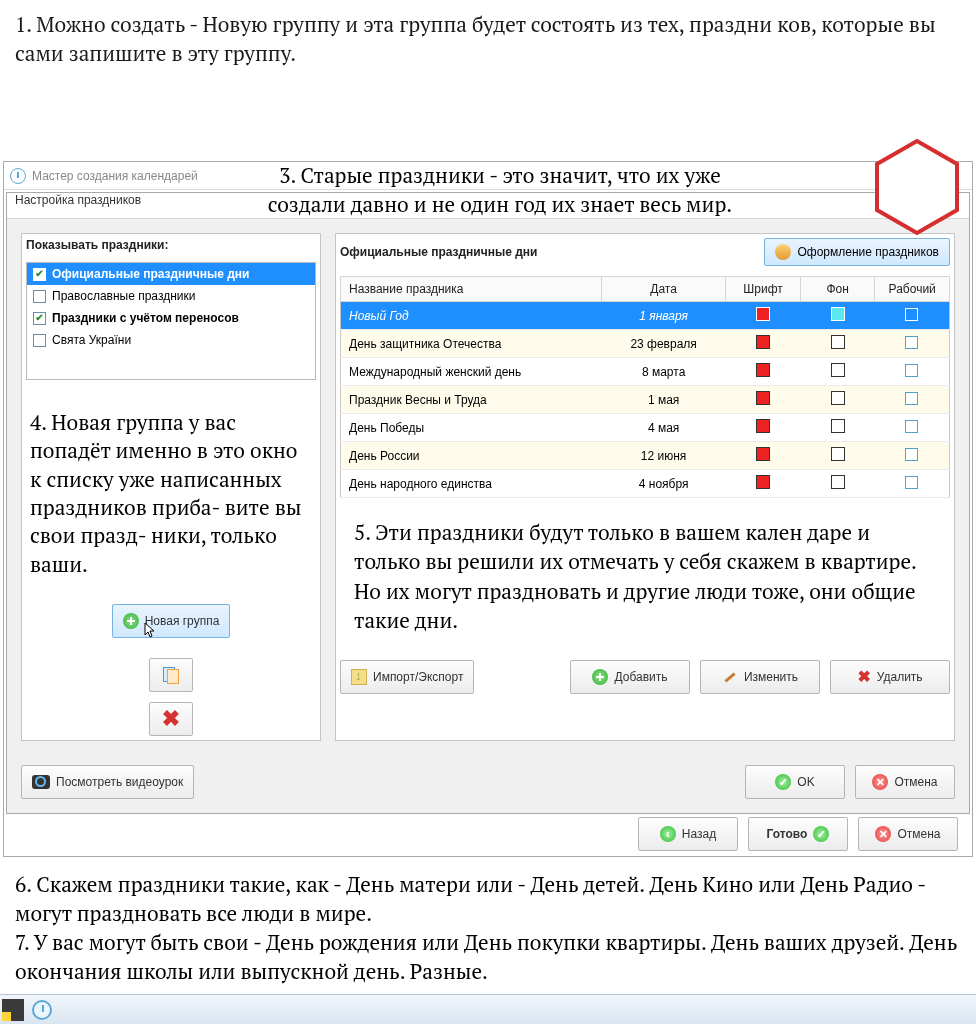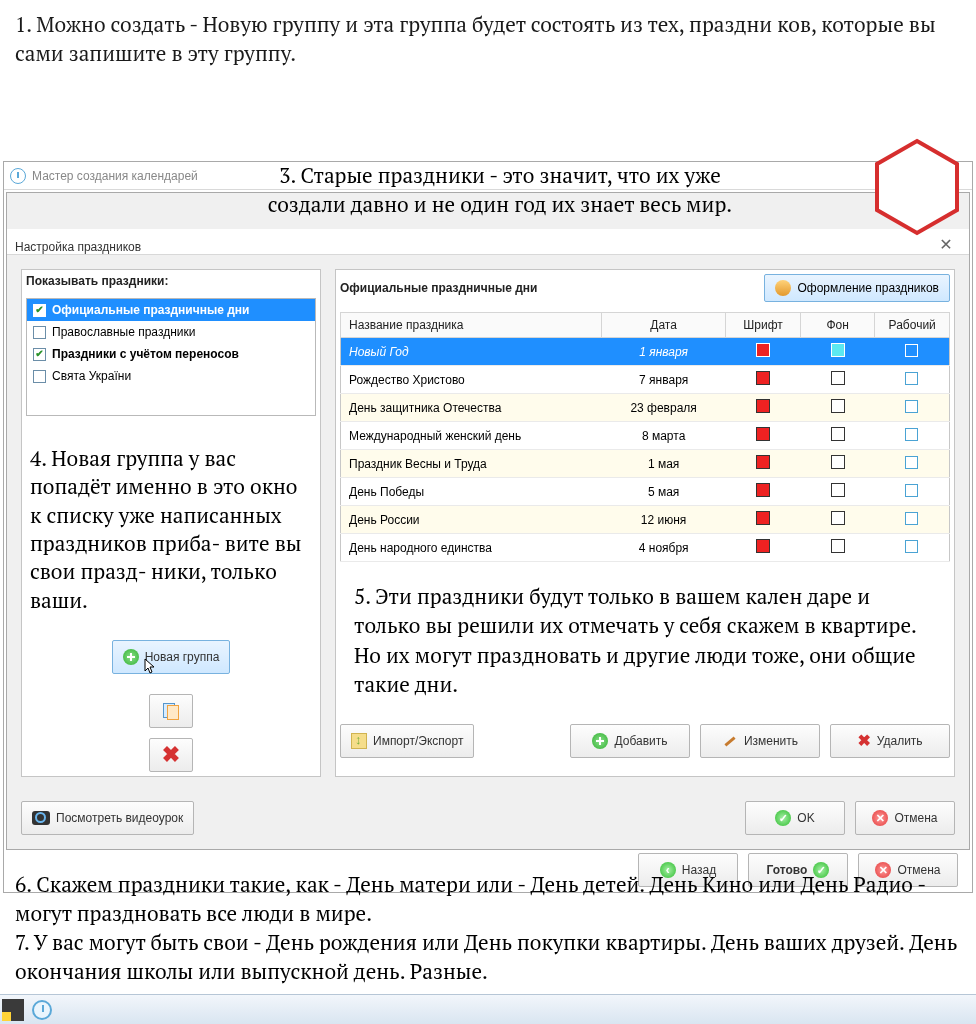--- a/index.html
+++ b/index.html
@@ -14,21 +14,21 @@
 .titlebar { height: 28px; display: flex; align-items: center; padding: 0 6px; background: #fff; border-bottom: 1px solid #d9d9d9; font-size: 12px; color: #888; position: relative; }
 .titlebar .appicon { width: 16px; height: 16px; border: 1.5px solid #5aa8d8; border-radius: 50%; margin-right: 6px; position: relative; }
 .titlebar .appicon::after { content: ""; position: absolute; width: 2px; height: 6px; background: #5aa8d8; left: 6px; top: 3px; }
 .titlebar .tbtn { width: 42px; height: 24px; display: flex; align-items: center; justify-content: center; color: #555; font-size: 14px; margin-left: auto; }
 
 
 .overlay3 { position: absolute; left: 180px; top: 161px; z-index: 50; font-family: 'PT Serif', Georgia, serif; font-size: 21px; text-align: center; width: 640px; line-height: 1.38; }
 
 
 .inner-window { margin: 2px; border: 1px solid #a9a9a9; background: #f0f0f0; }
-.inner-title { height: 26px; display: flex; align-items: flex-end; padding: 0 8px; font-size: 12px; color: #333; border-bottom: 1px solid #d8d8d8; background: #fff; margin-top: 36px; }
+.inner-title { height: 26px; display: flex; align-items: flex-start; padding: 0 8px; font-size: 12px; color: #333; border-bottom: 1px solid #d8d8d8; background: #fff; }
 .inner-title .closex { margin-left: auto; font-size: 16px; color: #666; width: 30px; text-align: center; }
 .dialog-body { padding: 14px; display: flex; gap: 14px; }
 
 .panel { background: #fff; border: 1px solid #c5c5c5; padding: 4px; }
 .left-panel { width: 300px; }
 .right-panel { flex: 1; }
 
 .panel-heading { font-size: 12px; font-weight: bold; color: #222; margin-bottom: 10px; }
 .panel-heading-row { display: flex; align-items: center; justify-content: space-between; margin-bottom: 10px; }
 
@@ -214,27 +214,20 @@
             </tr>
           </thead>
           <tbody>
             <tr class="sel">
               <td class="col-name">Новый Год</td>
               <td class="col-date">1 января</td>
               <td class="col-sw"><span class="sw red sel"></span></td>
               <td class="col-sw"><span class="sw cyan sel"></span></td>
               <td class="col-sw"><span class="chk2"></span></td>
             </tr>
-            <tr>
-              <td class="col-name">Рождество Христово</td>
-              <td class="col-date">7 января</td>
-              <td class="col-sw"><span class="sw red"></span></td>
-              <td class="col-sw"><span class="sw white"></span></td>
-              <td class="col-sw"><span class="chk2"></span></td>
-            </tr>
             <tr class="alt">
               <td class="col-name">День защитника Отечества</td>
               <td class="col-date">23 февраля</td>
               <td class="col-sw"><span class="sw red"></span></td>
               <td class="col-sw"><span class="sw white"></span></td>
               <td class="col-sw"><span class="chk2"></span></td>
             </tr>
             <tr>
               <td class="col-name">Международный женский день</td>
               <td class="col-date">8 марта</td>
@@ -244,21 +237,21 @@
             </tr>
             <tr class="alt">
               <td class="col-name">Праздник Весны и Труда</td>
               <td class="col-date">1 мая</td>
               <td class="col-sw"><span class="sw red"></span></td>
               <td class="col-sw"><span class="sw white"></span></td>
               <td class="col-sw"><span class="chk2"></span></td>
             </tr>
             <tr>
               <td class="col-name">День Победы</td>
-              <td class="col-date">5 мая</td>
+              <td class="col-date">4 мая</td>
               <td class="col-sw"><span class="sw red"></span></td>
               <td class="col-sw"><span class="sw white"></span></td>
               <td class="col-sw"><span class="chk2"></span></td>
             </tr>
             <tr class="alt">
               <td class="col-name">День России</td>
               <td class="col-date">12 июня</td>
               <td class="col-sw"><span class="sw red"></span></td>
               <td class="col-sw"><span class="sw white"></span></td>
               <td class="col-sw"><span class="chk2"></span></td>

